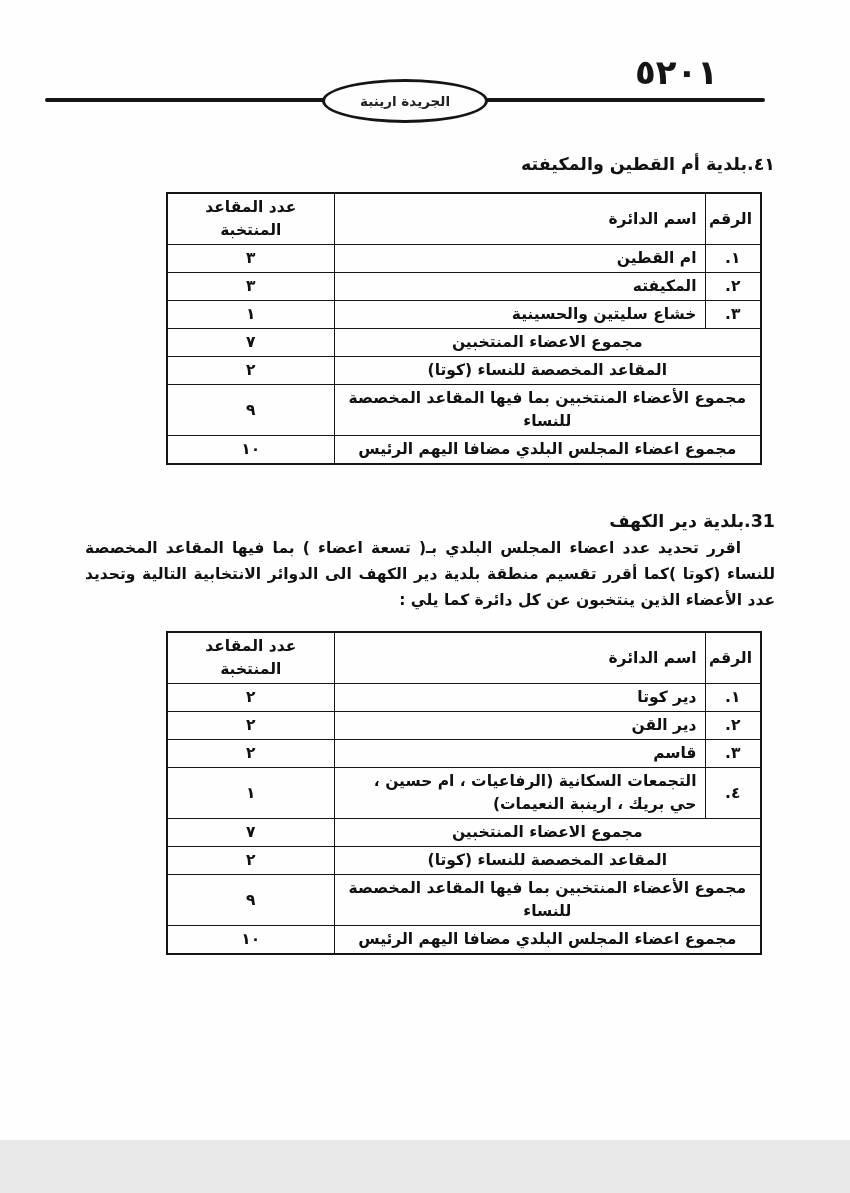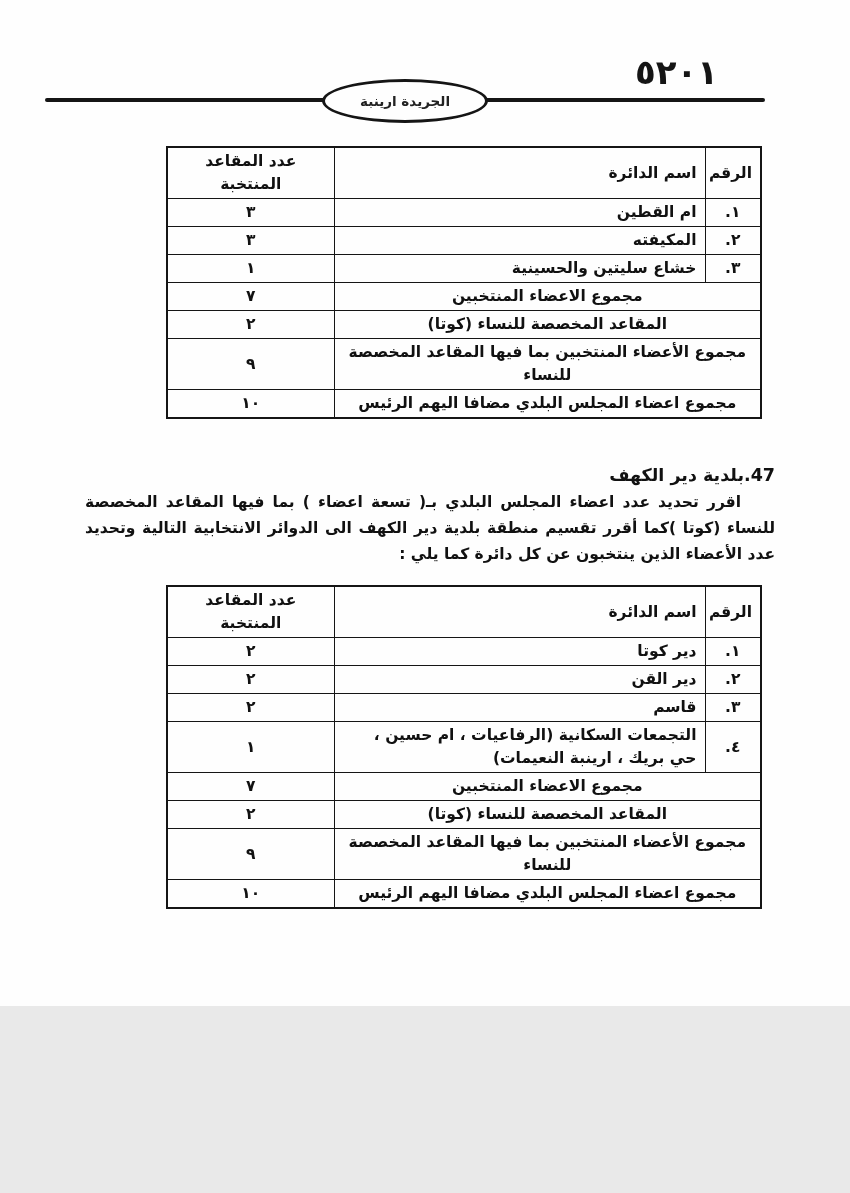--- a/index.html
+++ b/index.html
@@ -1,20 +1,20 @@
 <!DOCTYPE html>
 <html lang="ar" dir="rtl"><head>
 <meta charset="utf-8">
 <style>
   * { box-sizing: border-box; margin: 0; padding: 0; }
   html, body { background: #e9e9e9; }
   .page {
     position: relative;
     width: 850px;
-    height: 1006px;
+    height: 1140px;
     margin: 0 auto;
     background: #fefefe;
     direction: rtl;
     font-family: "DejaVu Sans", sans-serif;
     color: #111;
     overflow: hidden;
   }
   
   .header { position: relative; height: 128px; }
   .page-number {
@@ -106,20 +106,21 @@
     <div class="page-number">٥٢٠١</div>
     <div class="header-rule"></div>
     <div class="gazette-seal">
       <span>الجريدة ارينبة</span>
     </div>
   </div>
 
   <div class="content">
 
     <div class="section section-41">
+      <div class="section-title">٤١.بلدية أم القطين والمكيفته</div>
 
       <table class="districts">
         <colgroup>
             <col class="c-no">
             <col class="c-name">
             <col class="c-seats">
           </colgroup>
         <tbody>
             <tr>
           <th class="h-no">الرقم</th>
@@ -155,21 +156,21 @@
         </tr>
         <tr>
           <td class="sum-label" colspan="2">مجموع اعضاء المجلس البلدي مضافا اليهم الرئيس</td>
           <td class="seats-cell">١٠</td>
         </tr>
       </tbody>
         </table>
     </div>
 
     <div class="section section-42">
-      <div class="section-title">47.بلدية دير الكهف</div>
+      <div class="section-title">31.بلدية دير الكهف</div>
       <div class="section-paragraph">اقرر تحديد عدد اعضاء المجلس البلدي بـ( تسعة اعضاء ) بما فيها المقاعد المخصصة للنساء (كوتا )كما أقرر تقسيم منطقة بلدية دير الكهف الى الدوائر الانتخابية التالية وتحديد عدد الأعضاء الذين ينتخبون عن كل دائرة كما يلي :</div>
 
       <table class="districts">
         <colgroup>
             <col class="c-no">
             <col class="c-name">
             <col class="c-seats">
           </colgroup>
         <tbody>
             <tr>

